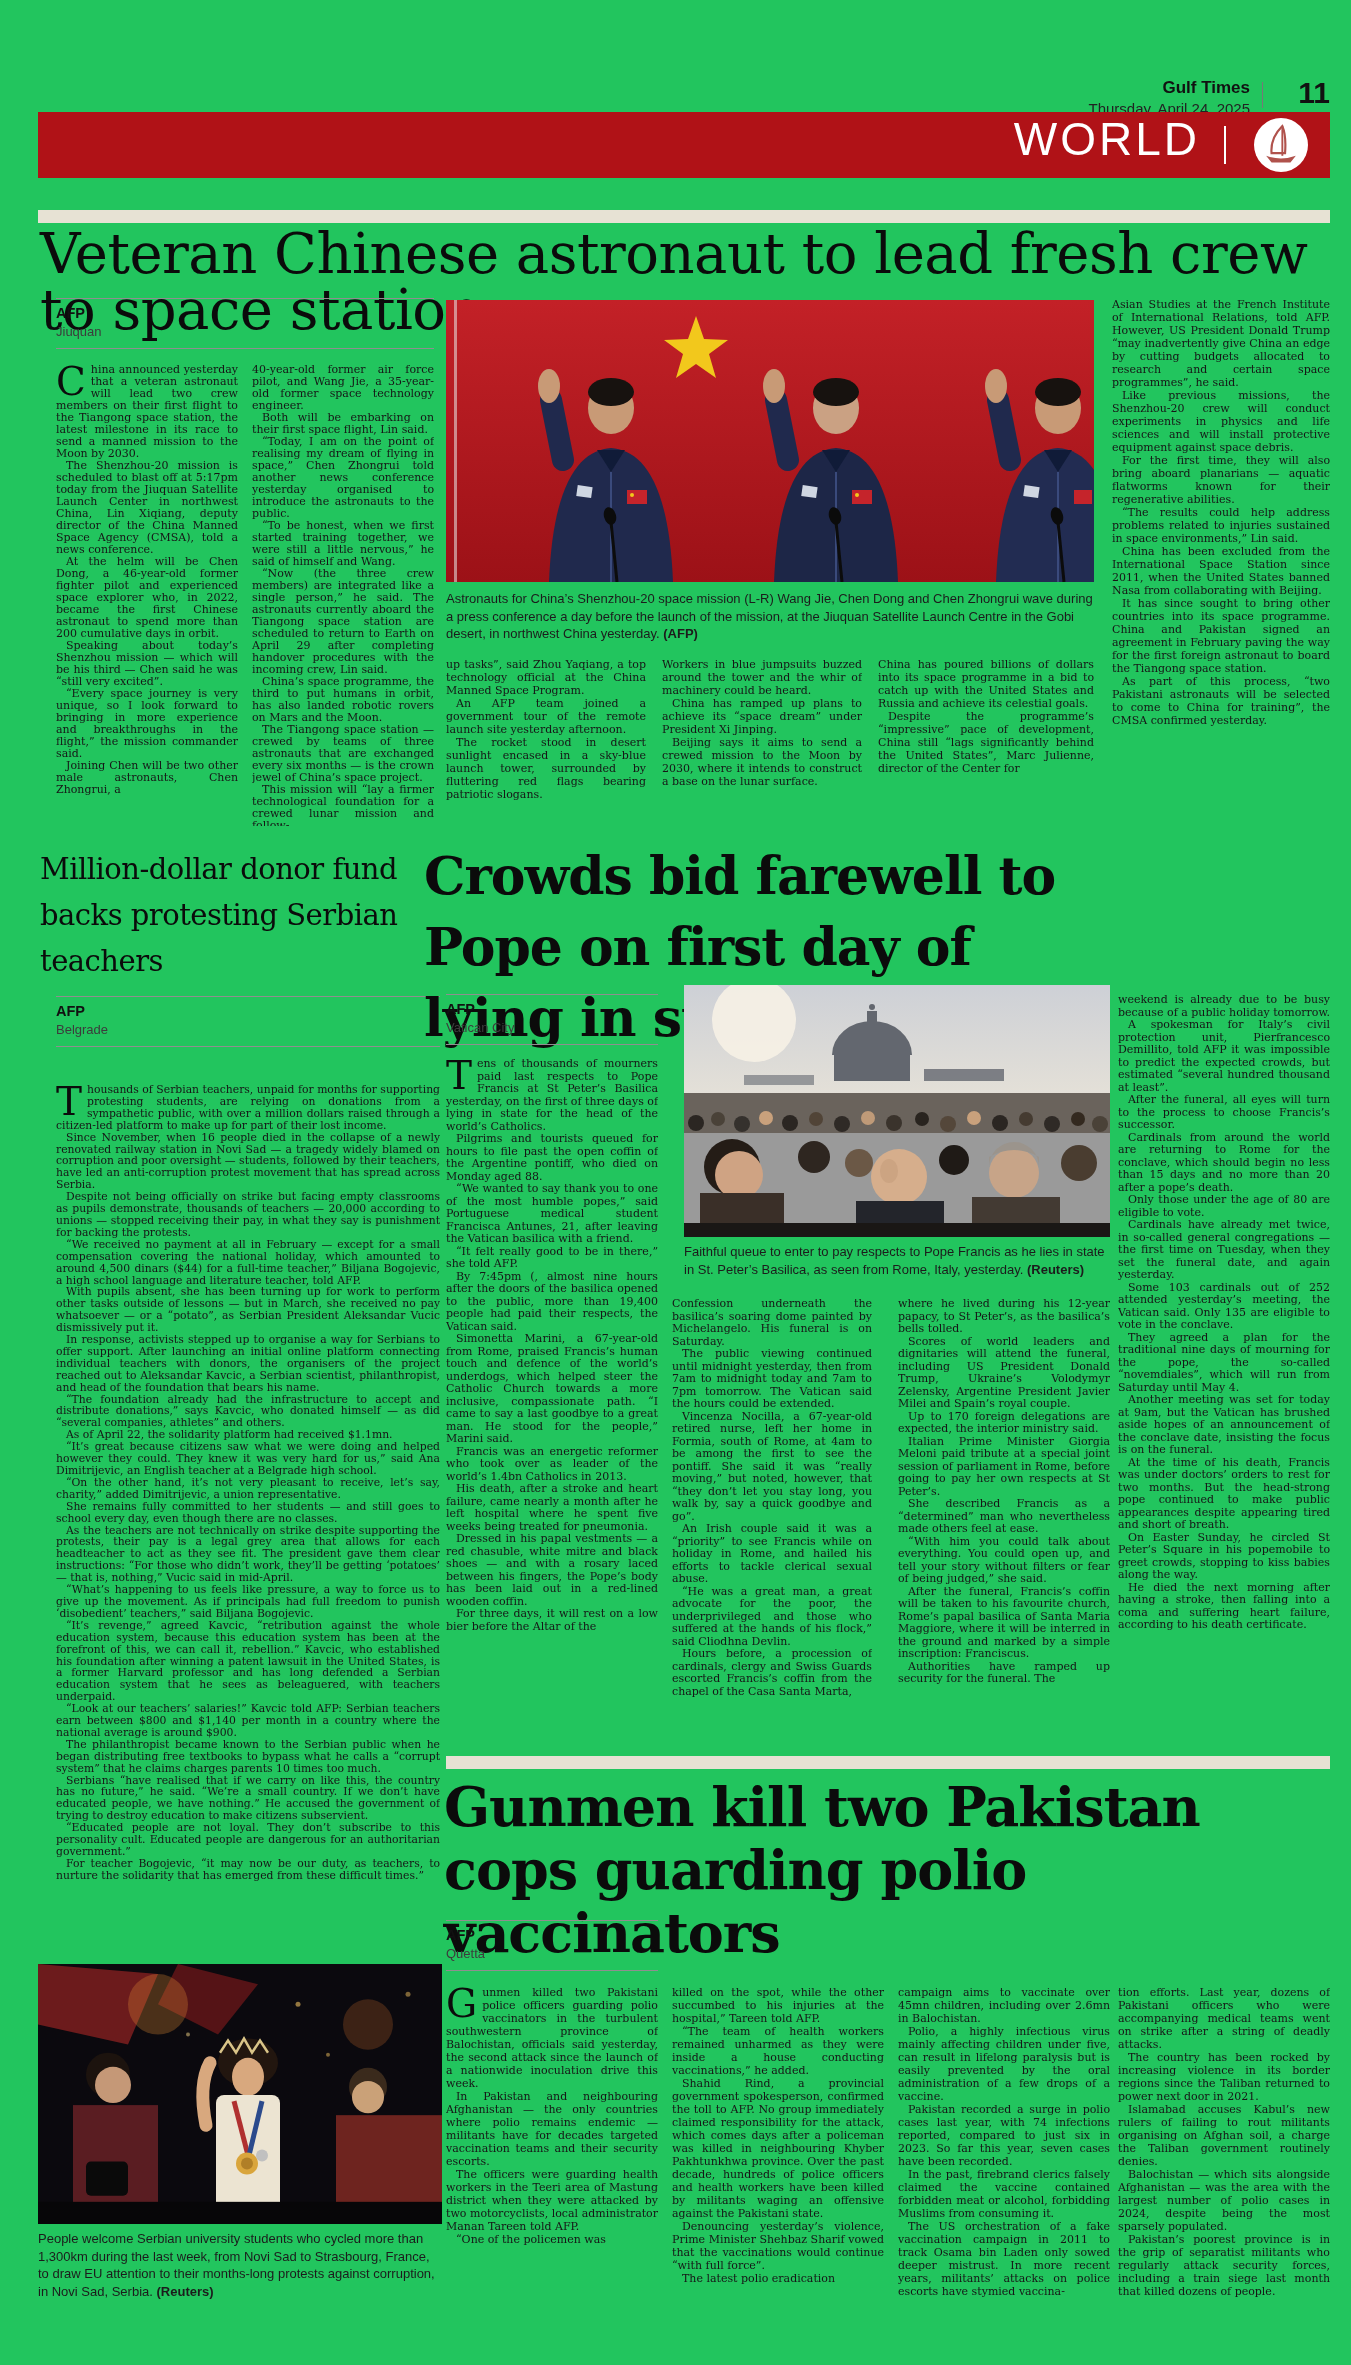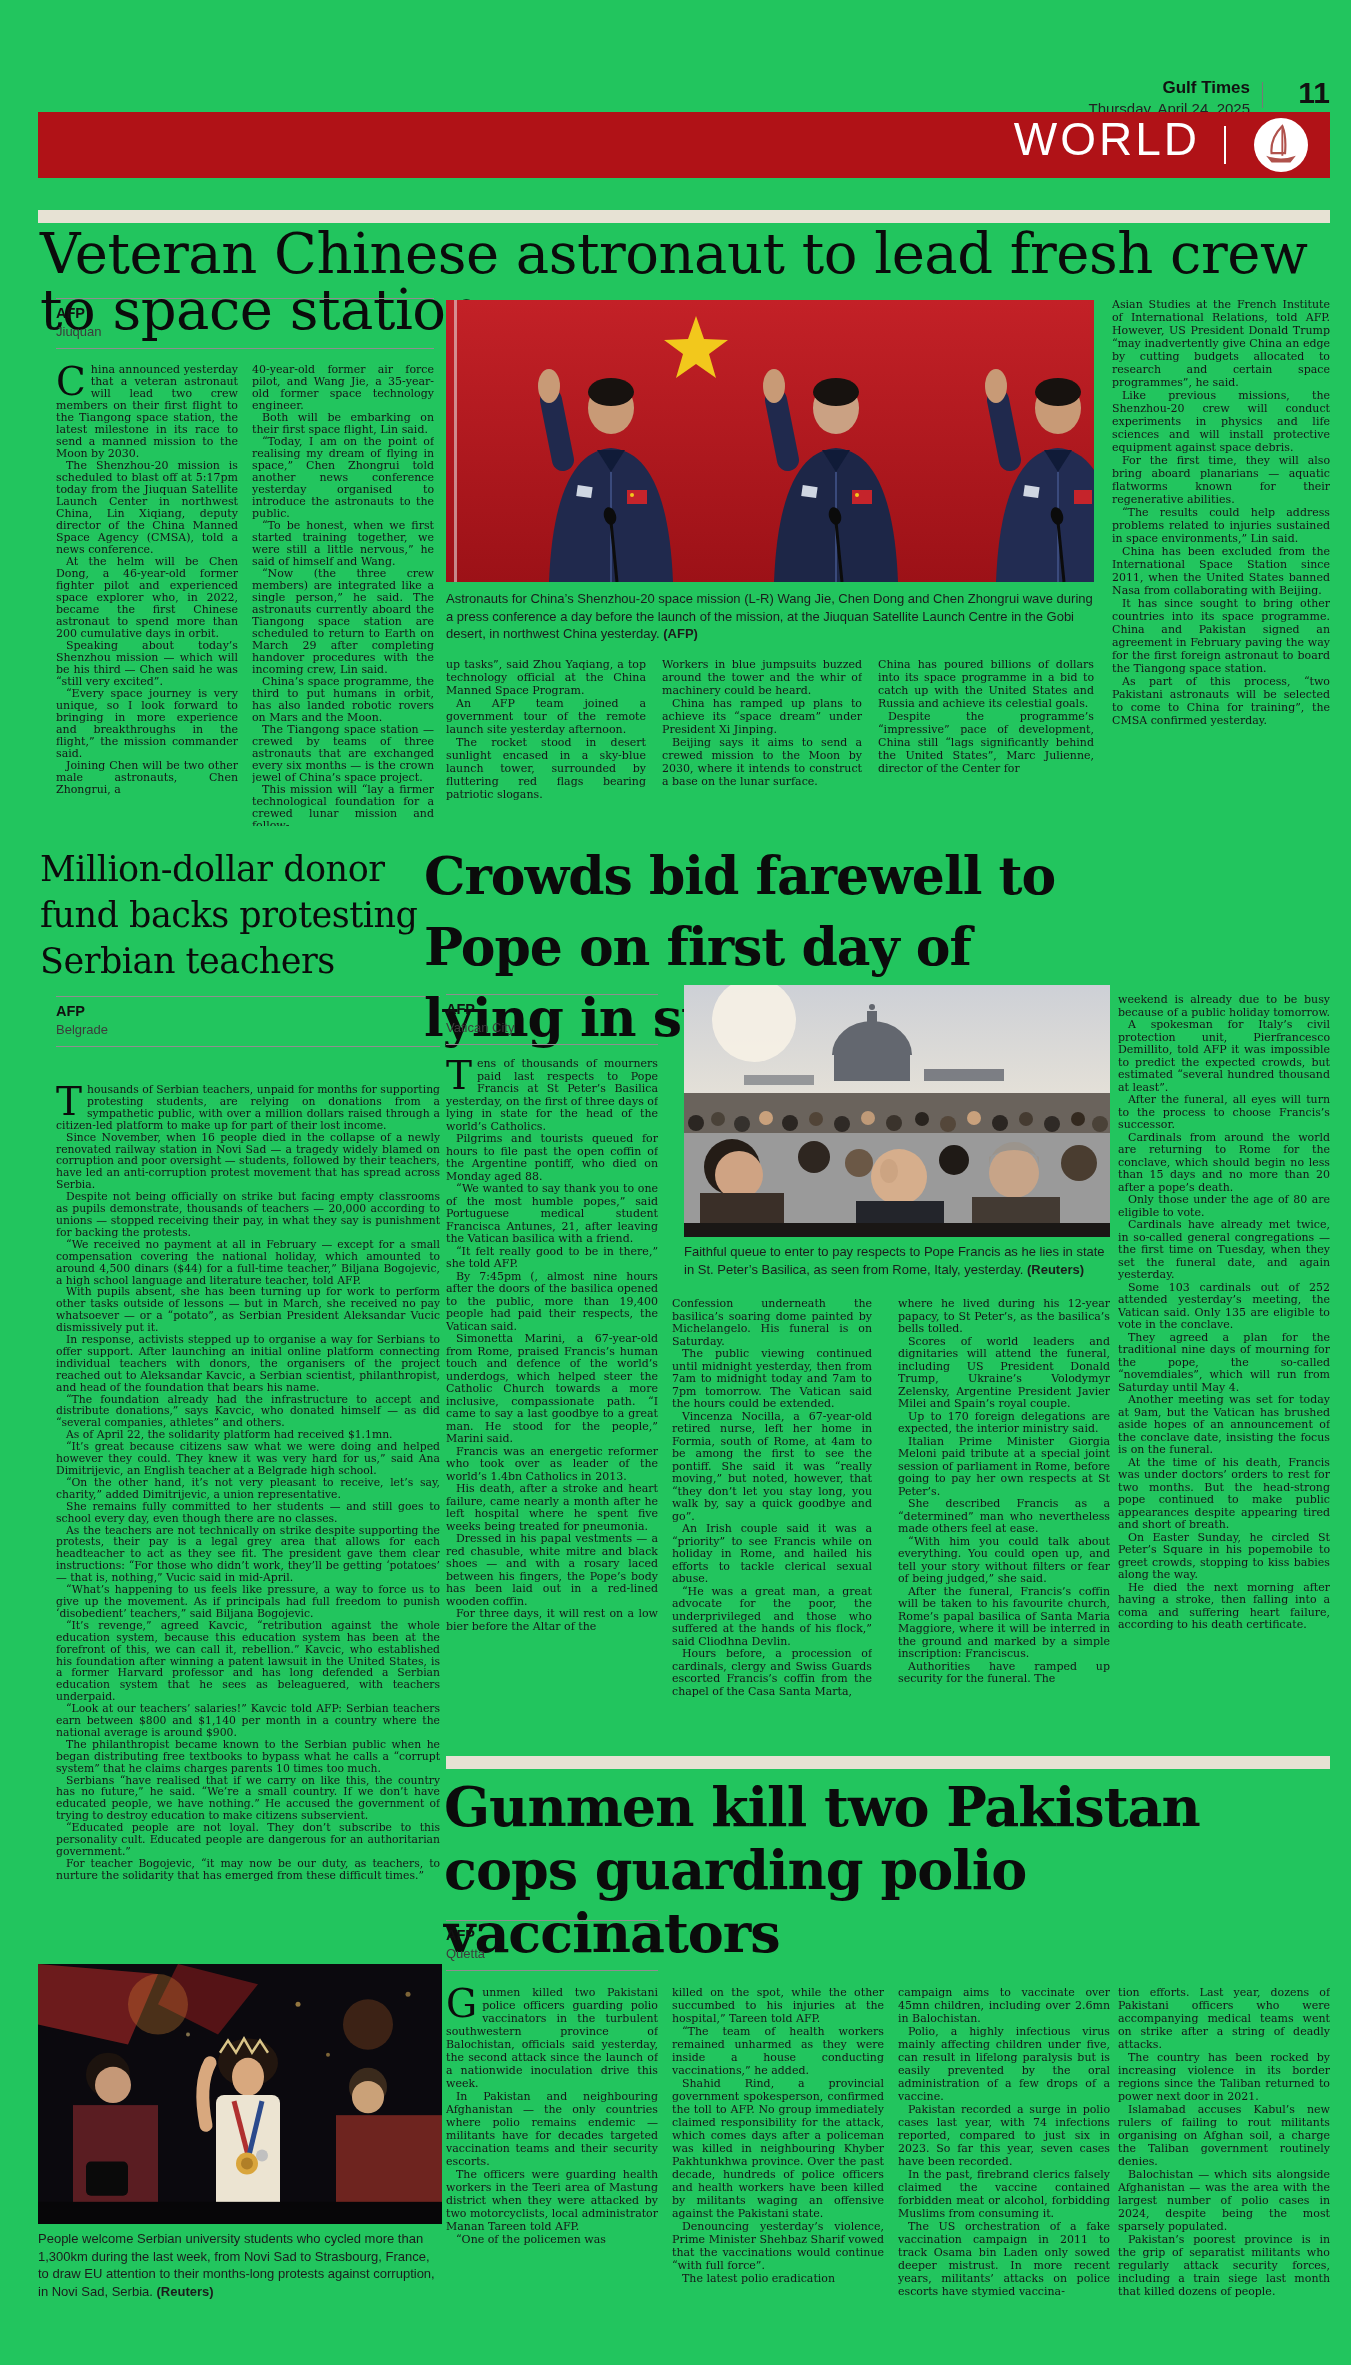--- a/index.html
+++ b/index.html
@@ -78,21 +78,21 @@
       <p>At the helm will be Chen Dong, a 46-year-old former fighter pilot and experienced space explorer who, in 2022, became the first Chinese astronaut to spend more than 200 cumulative days in orbit.</p>
       <p>Speaking about today’s Shenzhou mission — which will be his third — Chen said he was “still very excited”.</p>
       <p>“Every space journey is very unique, so I look forward to bringing in more experience and breakthroughs in the flight,” the mission commander said.</p>
       <p>Joining Chen will be two other male astronauts, Chen Zhongrui, a</p>
     </div>
   <div class="abs body-col lh12" style="left:252px;top:364px;width:182px;height:462px;">
       <p>40-year-old former air force pilot, and Wang Jie, a 35-year-old former space technology engineer.</p>
       <p>Both will be embarking on their first space flight, Lin said.</p>
       <p>“Today, I am on the point of realising my dream of flying in space,” Chen Zhongrui told another news conference yesterday organised to introduce the astronauts to the public.</p>
       <p>“To be honest, when we first started training together, we were still a little nervous,” he said of himself and Wang.</p>
-      <p>“Now (the three crew members) are integrated like a single person,” he said. The astronauts currently aboard the Tiangong space station are scheduled to return to Earth on March 29 after completing handover procedures with the incoming crew, Lin said.</p>
+      <p>“Now (the three crew members) are integrated like a single person,” he said. The astronauts currently aboard the Tiangong space station are scheduled to return to Earth on April 29 after completing handover procedures with the incoming crew, Lin said.</p>
       <p>China’s space programme, the third to put humans in orbit, has also landed robotic rovers on Mars and the Moon.</p>
       <p>The Tiangong space station — crewed by teams of three astronauts that are exchanged every six months — is the crown jewel of China’s space project.</p>
       <p>This mission will “lay a firmer technological foundation for a crewed lunar mission and follow-</p>
     </div>
 
   <div class="abs photo" style="left:446px;top:300px;width:648px;height:282px;">
     <svg viewBox="0 0 648 282" preserveAspectRatio="none">
       <defs>
         <linearGradient id="redg" x1="0" y1="0" x2="0" y2="1">
           <stop offset="0" stop-color="#c32127"></stop>
@@ -170,21 +170,21 @@
   <div class="abs body-col" style="left:1112px;top:298px;width:218px;height:532px;">
       <p>Asian Studies at the French Institute of International Relations, told AFP. However, US President Donald Trump “may inadvertently give China an edge by cutting budgets allocated to research and certain space programmes”, he said.</p>
       <p>Like previous missions, the Shenzhou-20 crew will conduct experiments in physics and life sciences and will install protective equipment against space debris.</p>
       <p>For the first time, they will also bring aboard planarians — aquatic flatworms known for their regenerative abilities.</p>
       <p>“The results could help address problems related to injuries sustained in space environments,” Lin said.</p>
       <p>China has been excluded from the International Space Station since 2011, when the United States banned Nasa from collaborating with Beijing.</p>
       <p>It has since sought to bring other countries into its space programme. China and Pakistan signed an agreement in February paving the way for the first foreign astronaut to board the Tiangong space station.</p>
       <p>As part of this process, “two Pakistani astronauts will be selected to come to China for training”, the CMSA confirmed yesterday.</p>
     </div>
 
-  <div class="abs hl hl-reg" style="left:40px;top:846px;width:410px;font-size:35px;line-height:46px;">Million-dollar donor fund backs protesting Serbian teachers</div>
+  <div class="abs hl hl-reg" style="left:40px;top:846px;width:410px;font-size:29px;line-height:46px;">Million-dollar donor fund backs protesting Serbian teachers</div>
 
   <div class="abs byline-block" style="left:56px;top:996px;width:384px;">
     <div class="agency">AFP</div>
     <div class="city">Belgrade</div>
   </div>
 
   <div class="abs body-col serb dropcap" style="left:56px;top:1058px;width:384px;height:900px;margin-top:26px;">
       <p>Thousands of Serbian teachers, unpaid for months for supporting protesting students, are relying on donations from a sympathetic public, with over a million dollars raised through a citizen-led platform to make up for part of their lost income.</p>
       <p>Since November, when 16 people died in the collapse of a newly renovated railway station in Novi Sad — a tragedy widely blamed on corruption and poor oversight — students, followed by their teachers, have led an anti-corruption protest movement that has spread across Serbia.</p>
       <p>Despite not being officially on strike but facing empty classrooms as pupils demonstrate, thousands of teachers — 20,000 according to unions — stopped receiving their pay, in what they say is punishment for backing the protests.</p>

